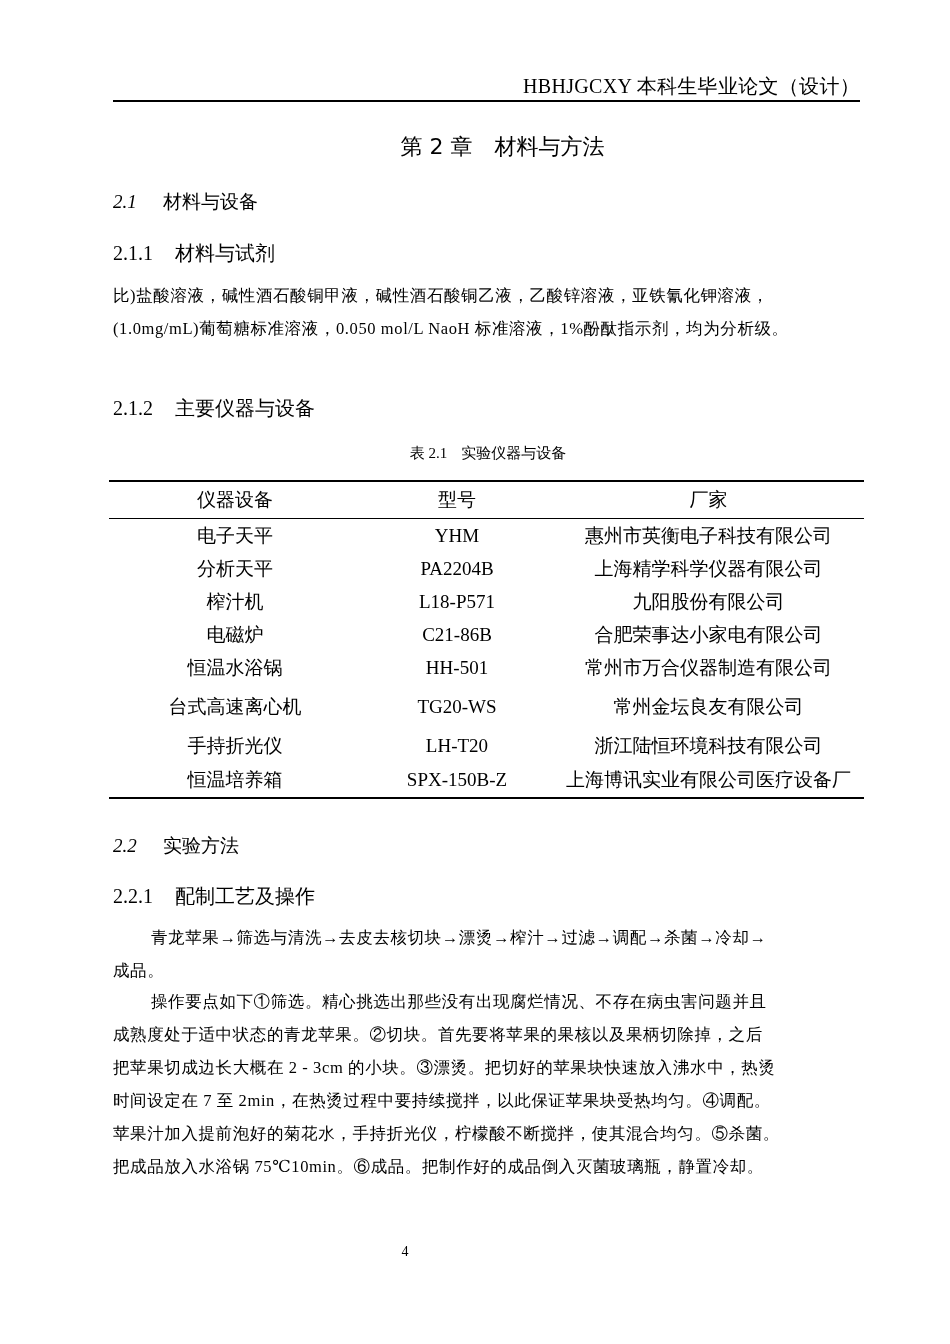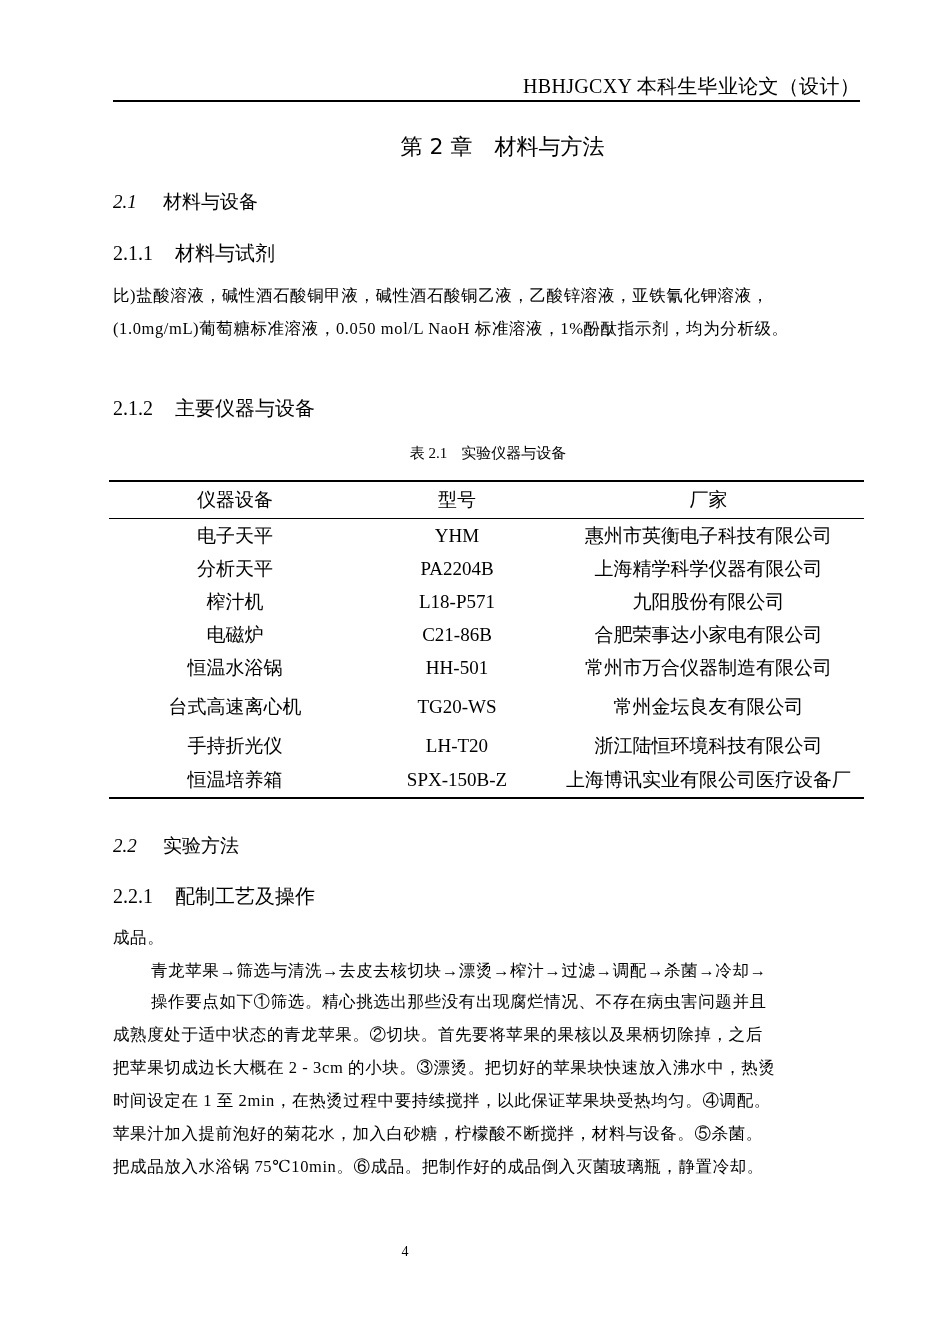--- a/index.html
+++ b/index.html
@@ -214,26 +214,26 @@
 
 <div class="h2" style="top:831px">
   <span class="num">2.2</span><span>实验方法</span>
 </div>
 
 <div class="h3" style="top:883px">
   <span class="num">2.2.1</span><span>配制工艺及操作</span>
 </div>
 
 <div class="para" style="top:921px">
+  <span class="line indent">青龙苹果→筛选与清洗→去皮去核切块→漂烫→榨汁→过滤→调配→杀菌→冷却→</span>
   <span class="line">成品。</span>
-  <span class="line indent">青龙苹果→筛选与清洗→去皮去核切块→漂烫→榨汁→过滤→调配→杀菌→冷却→</span>
 </div>
 
 <div class="para" style="top:985px">
   <span class="line indent">操作要点如下①筛选。精心挑选出那些没有出现腐烂情况、不存在病虫害问题并且</span>
   <span class="line">成熟度处于适中状态的青龙苹果。②切块。首先要将苹果的果核以及果柄切除掉，之后</span>
   <span class="line">把苹果切成边长大概在 2 - 3cm 的小块。③漂烫。把切好的苹果块快速放入沸水中，热烫</span>
-  <span class="line">时间设定在 1 至 2min，在热烫过程中要持续搅拌，以此保证苹果块受热均匀。④调配。</span>
-  <span class="line">苹果汁加入提前泡好的菊花水，加入白砂糖，柠檬酸不断搅拌，材料与设备。⑤杀菌。</span>
+  <span class="line">时间设定在 7 至 2min，在热烫过程中要持续搅拌，以此保证苹果块受热均匀。④调配。</span>
+  <span class="line">苹果汁加入提前泡好的菊花水，手持折光仪，柠檬酸不断搅拌，使其混合均匀。⑤杀菌。</span>
   <span class="line">把成品放入水浴锅 75℃10min。⑥成品。把制作好的成品倒入灭菌玻璃瓶，静置冷却。</span>
 </div>
 
 <div class="page-number">4</div>
 
 </body></html>

